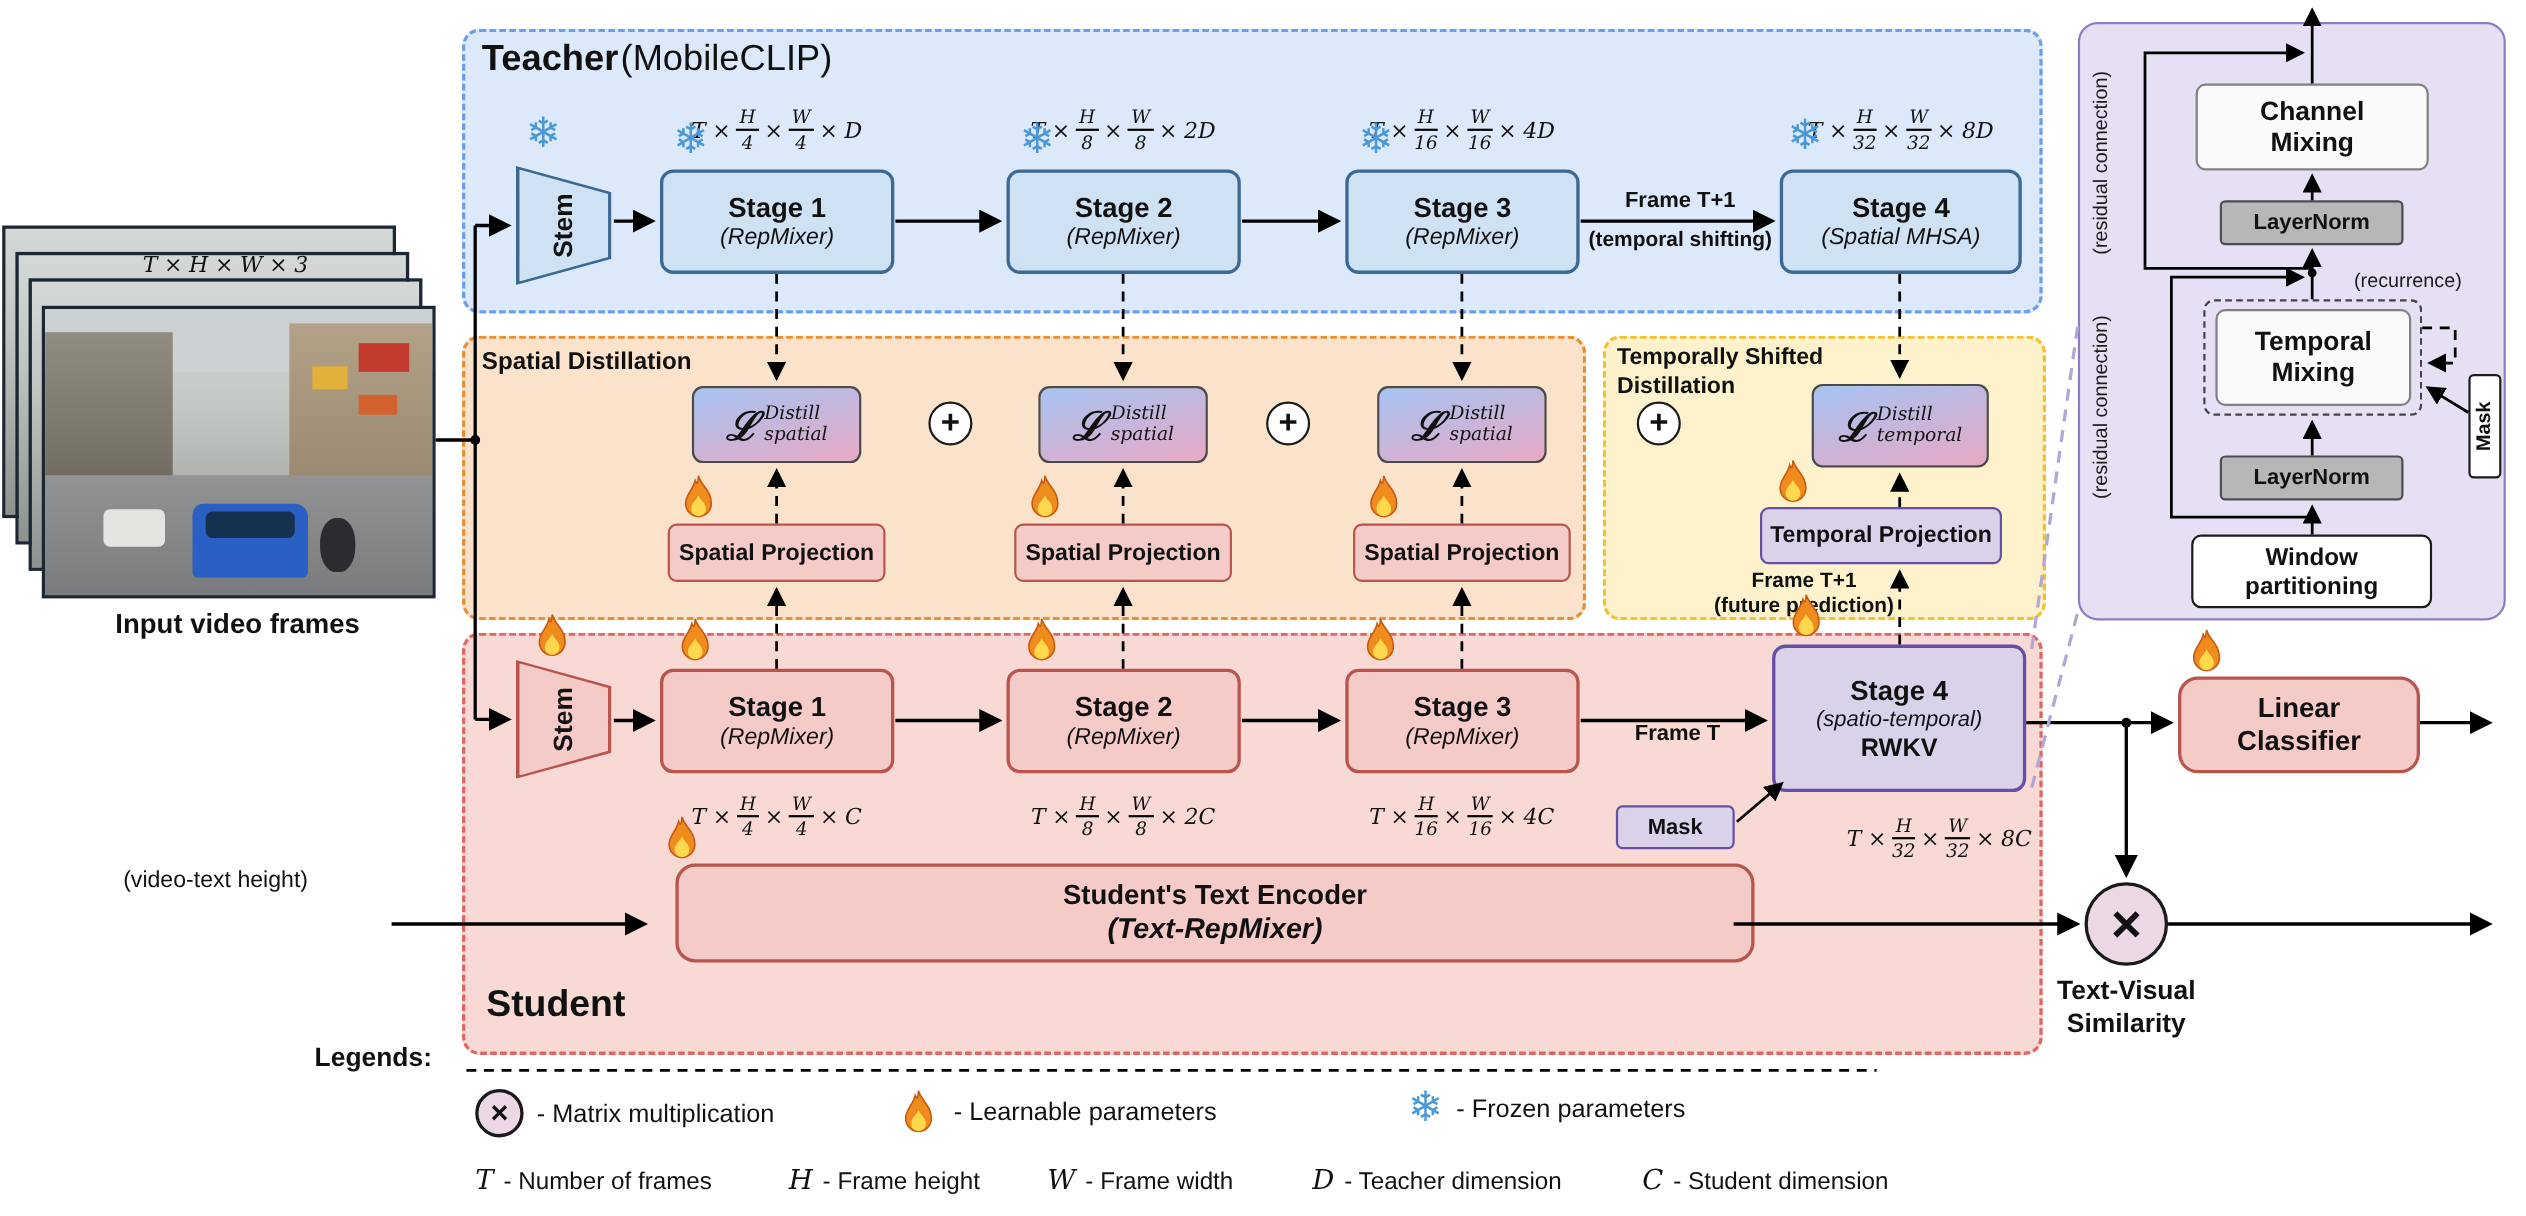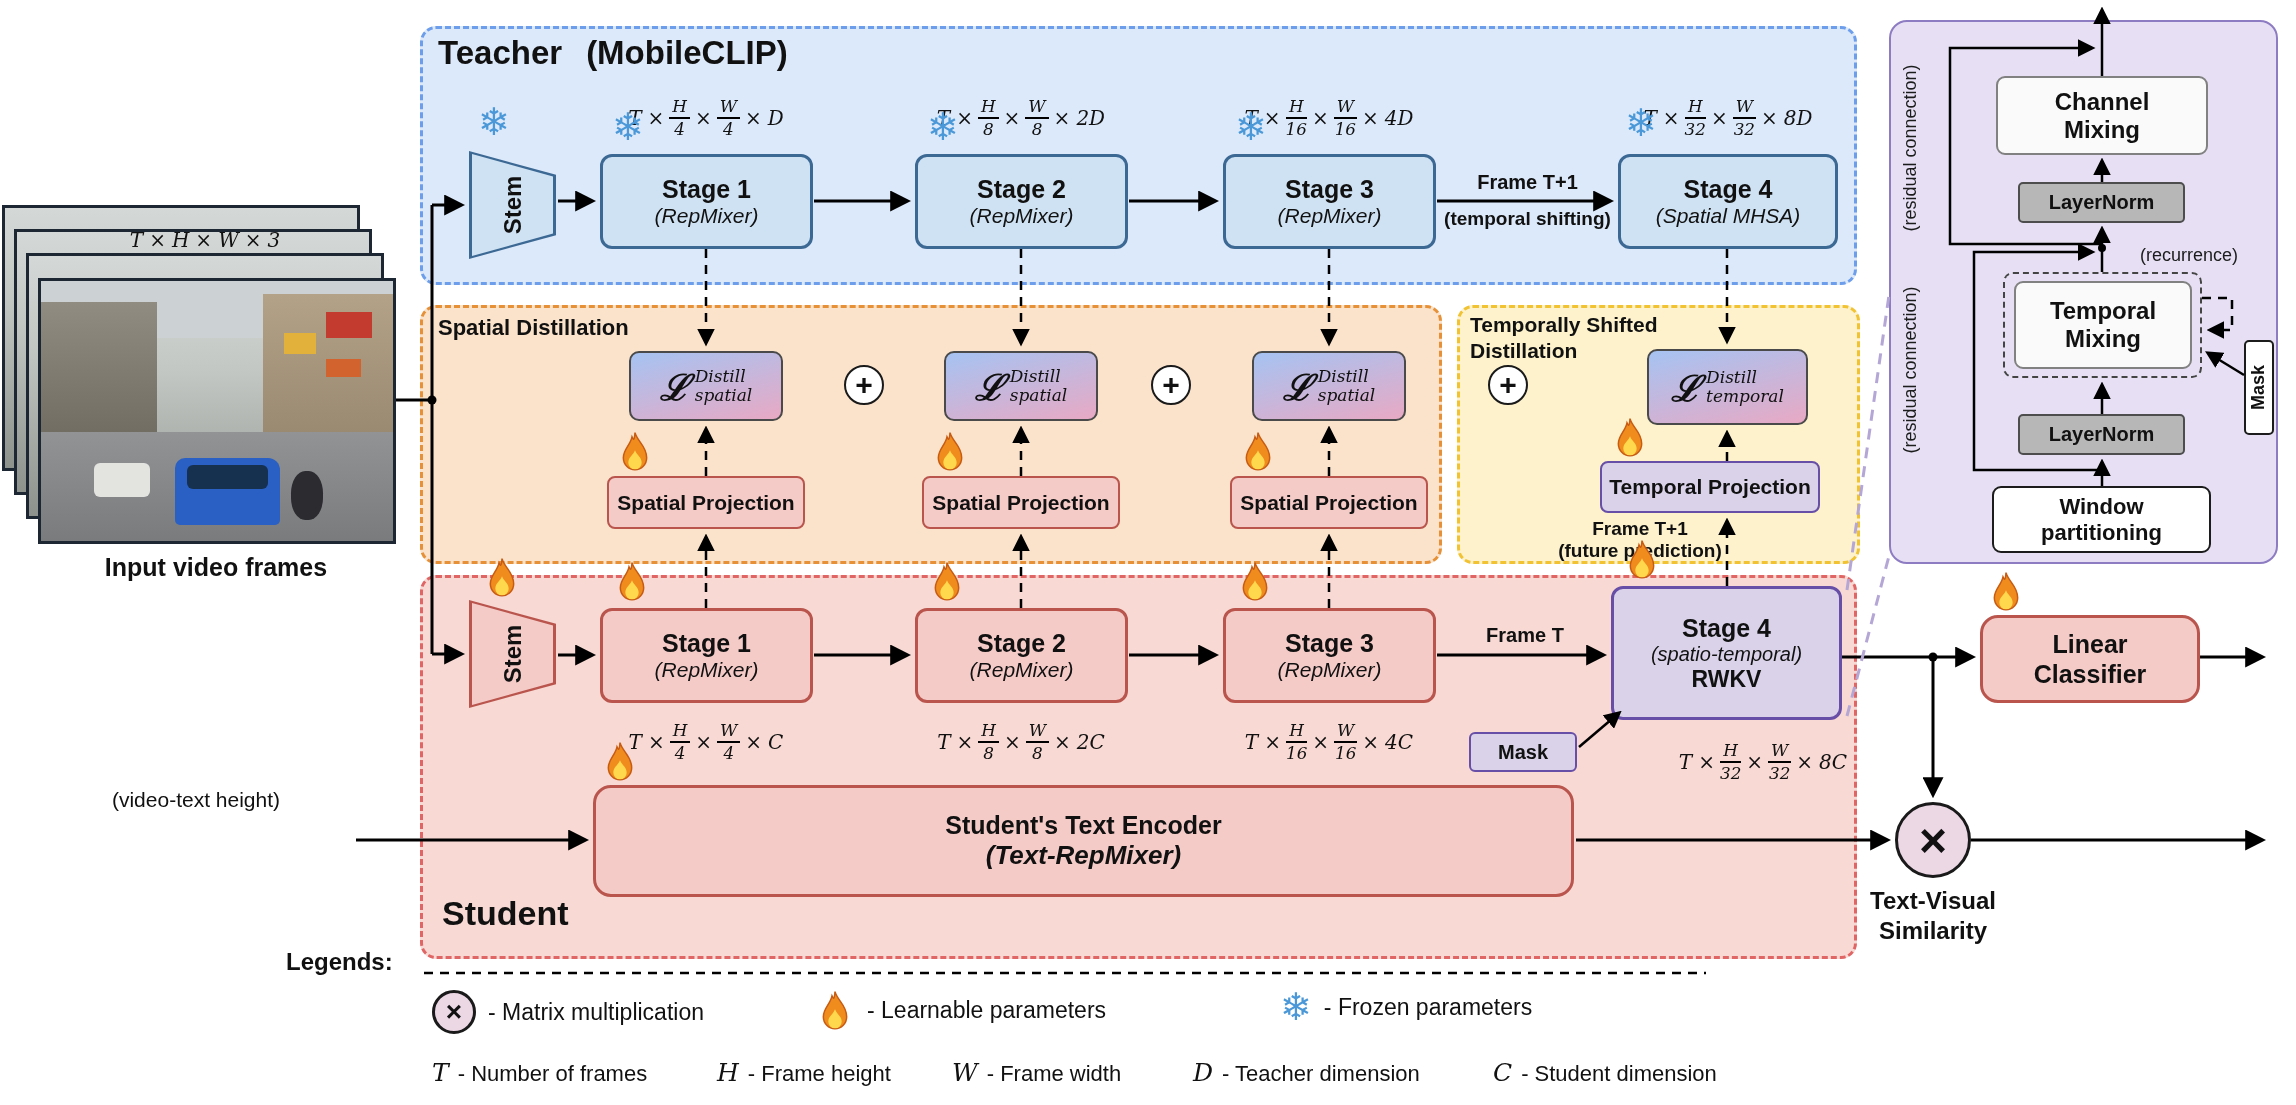--- a/index.html
+++ b/index.html
@@ -11,21 +11,21 @@
   .region{border:3px dashed;border-radius:16px;box-sizing:border-box;}
   .teacher-region{background:var(--teacher-region-bg,#dce9fa);border-color:var(--teacher-region-border,#6d9eeb);}
   .spatial-region{background:var(--spatial-region-bg,#fbe3cb);border-color:var(--spatial-region-border,#e69138);}
   .temporal-region{background:var(--temporal-region-bg,#fdf2cc);border-color:var(--temporal-region-border,#f1c232);}
   .student-region{background:var(--student-region-bg,#f8d9d3);border-color:var(--student-region-border,#e06666);}
   .panel-region{background:var(--panel-bg,#e7e0f4);border:2.5px solid var(--panel-border,#8e7cc3);border-radius:18px;box-sizing:border-box;}
 
   .region-title{font-weight:bold;}
   .heading{font-size:33px;}
   .heading .bold{font-weight:bold;}
-  .heading .normal{font-weight:bold;margin-left:24px;}
+  .heading .normal{font-weight:normal;margin-left:2px;}
 
   
   .stage{border-radius:12px;border:3px solid;display:flex;flex-direction:column;align-items:center;justify-content:center;
          text-align:center;box-sizing:border-box;line-height:1.15;}
   .t-stage{background:var(--teacher-box-bg,#cfe2f3);border-color:var(--teacher-box-border,#3c6894);}
   .s-stage{background:var(--student-box-bg,#f5cbc8);border-color:var(--student-box-border,#b9554d);}
   .p-stage{background:var(--purple-box-bg,#d9d2e9);border-color:var(--purple-box-border,#674ea7);}
   .s-name{font-weight:bold;font-size:25px;}
   .s-sub{font-style:italic;font-size:21px;}
   .s-name2{font-weight:bold;font-size:23px;}
@@ -385,25 +385,25 @@
       </span>
       <span class="mtok">×</span>
       <span class="frac">
         <span class="num">W</span>
         <span class="den">32</span>
       </span>
       <span class="mtok">×</span>
       <span class="mtok">8C</span>
     </div>
 
-  <div class="abs frame-note z8" style="left:1450px;top:623px;width:150px">Frame T</div>
+  <div class="abs frame-note z8" style="left:1450px;top:655px;width:150px">Frame T</div>
 
   <div class="abs mask-box z6" style="left:1469px;top:732px;width:108px;height:40px">Mask</div>
 
-  <div class="abs big-pink z6" style="left:593px;top:785px;width:981px;height:112px">
+  <div class="abs big-pink z6" style="left:614px;top:785px;width:981px;height:90px">
     <span style="font-weight:bold;font-size:25px">Student's Text Encoder</span>
     <span style="font-weight:bold;font-style:italic;font-size:26px">(Text-RepMixer)</span>
   </div>
 
   <div class="abs big-pink z6" style="left:1980px;top:615px;width:220px;height:88px">
     <span style="font-weight:bold;font-size:25px;width:150px;line-height:1.2">Linear Classifier</span>
   </div>
 
   <div class="abs ocircle otimes z6" style="left:1895px;top:802px;width:76px;height:76px;font-size:48px">
     <span>×</span>

